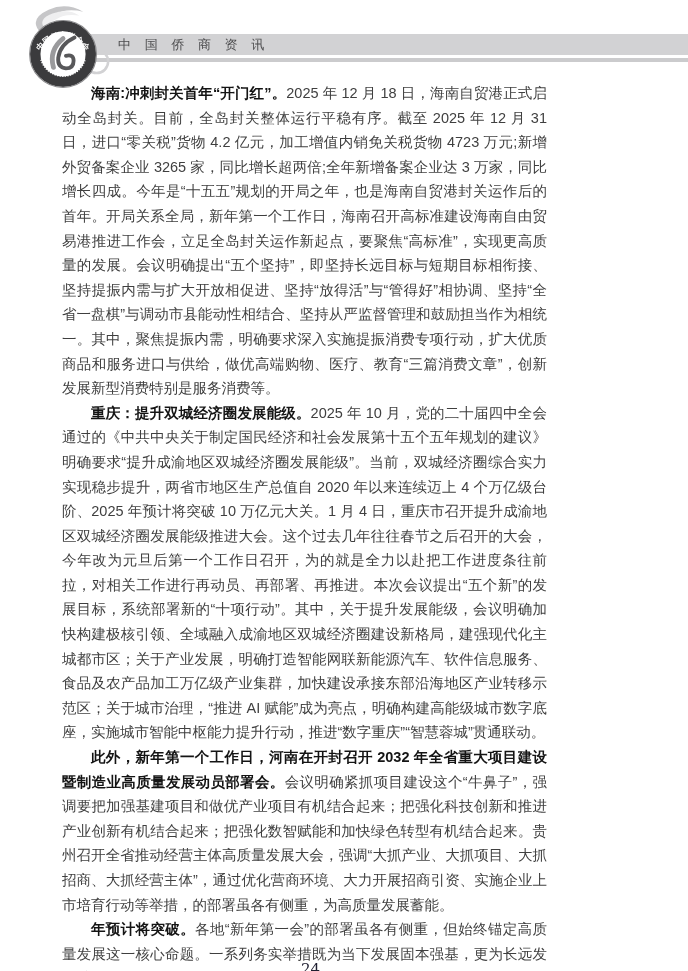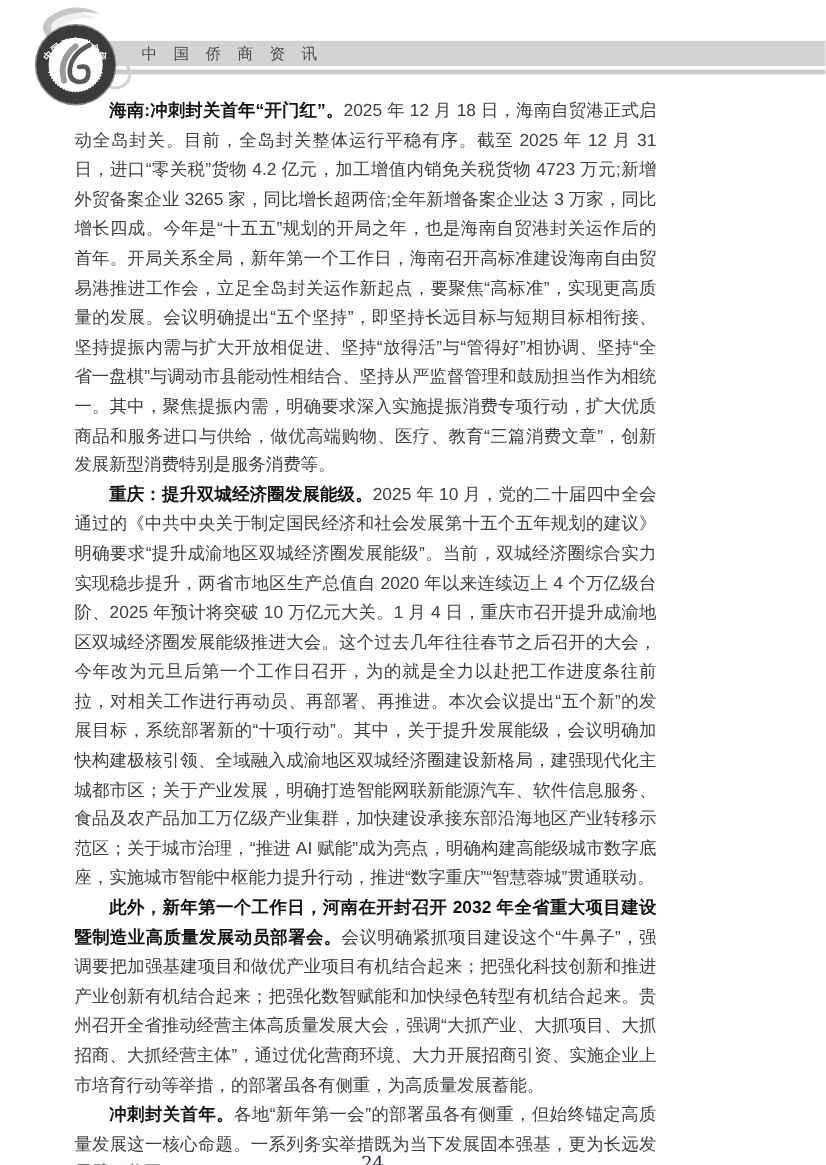--- a/index.html
+++ b/index.html
@@ -74,17 +74,17 @@
 
     <path d="M39 66 Q34 48 49 36" stroke="#9a9a9c" stroke-width="5" fill="none" stroke-linecap="round"></path>
     <path d="M61 35 Q46 42 44 56 Q43 66 52 67 Q60 67 60 59 Q60 52 52 54" stroke="#58585a" stroke-width="4" fill="none" stroke-linecap="round"></path>
   </svg>
 </div>
 
 <div class="article">
   <p><span class="lead">海南:冲刺封关首年“开门红”。</span><span>2025 年 12 月 18 日，海南自贸港正式启动全岛封关。目前，全岛封关整体运行平稳有序。截至 2025 年 12 月 31 日，进口“零关税”货物 4.2 亿元，加工增值内销免关税货物 4723 万元;新增外贸备案企业 3265 家，同比增长超两倍;全年新增备案企业达 3 万家，同比增长四成。今年是“十五五”规划的开局之年，也是海南自贸港封关运作后的首年。开局关系全局，新年第一个工作日，海南召开高标准建设海南自由贸易港推进工作会，立足全岛封关运作新起点，要聚焦“高标准”，实现更高质量的发展。会议明确提出“五个坚持”，即坚持长远目标与短期目标相衔接、坚持提振内需与扩大开放相促进、坚持“放得活”与“管得好”相协调、坚持“全省一盘棋”与调动市县能动性相结合、坚持从严监督管理和鼓励担当作为相统一。其中，聚焦提振内需，明确要求深入实施提振消费专项行动，扩大优质商品和服务进口与供给，做优高端购物、医疗、教育“三篇消费文章”，创新发展新型消费特别是服务消费等。</span></p>
   <p><span class="lead">重庆：提升双城经济圈发展能级。</span><span>2025 年 10 月，党的二十届四中全会通过的《中共中央关于制定国民经济和社会发展第十五个五年规划的建议》明确要求“提升成渝地区双城经济圈发展能级”。当前，双城经济圈综合实力实现稳步提升，两省市地区生产总值自 2020 年以来连续迈上 4 个万亿级台阶、2025 年预计将突破 10 万亿元大关。1 月 4 日，重庆市召开提升成渝地区双城经济圈发展能级推进大会。这个过去几年往往春节之后召开的大会，今年改为元旦后第一个工作日召开，为的就是全力以赴把工作进度条往前拉，对相关工作进行再动员、再部署、再推进。本次会议提出“五个新”的发展目标，系统部署新的“十项行动”。其中，关于提升发展能级，会议明确加快构建极核引领、全域融入成渝地区双城经济圈建设新格局，建强现代化主城都市区；关于产业发展，明确打造智能网联新能源汽车、软件信息服务、食品及农产品加工万亿级产业集群，加快建设承接东部沿海地区产业转移示范区；关于城市治理，“推进 AI 赋能”成为亮点，明确构建高能级城市数字底座，实施城市智能中枢能力提升行动，推进“数字重庆”“智慧蓉城”贯通联动。</span></p>
   <p><span class="lead">此外，新年第一个工作日，河南在开封召开 2032 年全省重大项目建设暨制造业高质量发展动员部署会。</span><span>会议明确紧抓项目建设这个“牛鼻子”，强调要把加强基建项目和做优产业项目有机结合起来；把强化科技创新和推进产业创新有机结合起来；把强化数智赋能和加快绿色转型有机结合起来。贵州召开全省推动经营主体高质量发展大会，强调“大抓产业、大抓项目、大抓招商、大抓经营主体”，通过优化营商环境、大力开展招商引资、实施企业上市培育行动等举措，的部署虽各有侧重，为高质量发展蓄能。</span></p>
-  <p><span class="lead">冲刺封关首年。</span><span>各地“新年第一会”的部署虽各有侧重，但始终锚定高质量发展这一核心命题。一系列务实举措既为当下发展固本强基，更为长远发展擘画蓝图。</span></p>
+  <p><span class="lead">年预计将突破。</span><span>各地“新年第一会”的部署虽各有侧重，但始终锚定高质量发展这一核心命题。一系列务实举措既为当下发展固本强基，更为长远发展擘画蓝图。</span></p>
   <p class="source-line">（来源：1 月 8 日央视新闻客户端）</p>
 </div>
 
 <div class="page-number">24</div>
 
 </body></html>

